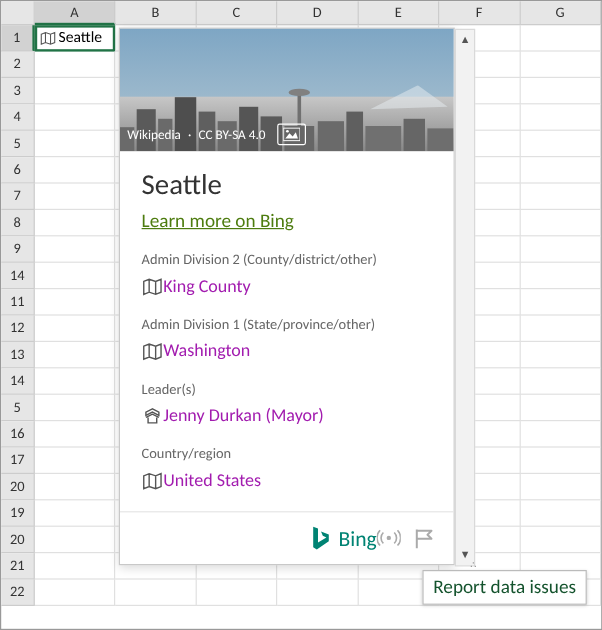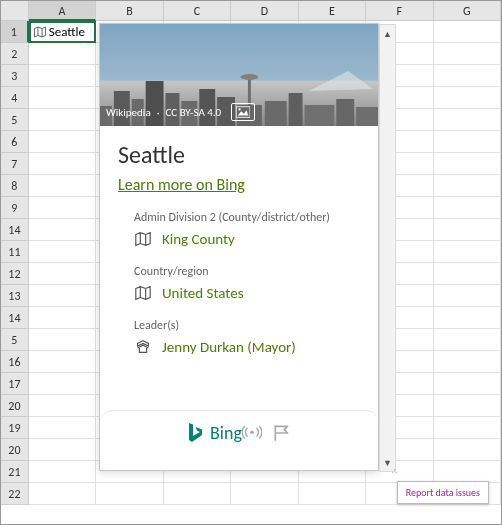--- a/index.html
+++ b/index.html
@@ -23,38 +23,38 @@
 .skyline { position:absolute; bottom:0; left:0; width:100%; height:55px; }
 .hero-bar { position:absolute; bottom:5px; left:6px; display:flex; align-items:center; gap:6px; color:#fff; font-size:11px; }
 .hero-link { color:#fff; }
 .hero-sep { color:#fff; }
 .hero-img-icon { width:24px; height:18px; border:1.5px solid #fff; border-radius:2px; display:flex; align-items:center; justify-content:center; margin-left:4px; }
 .hero-img-icon svg { width:14px; height:12px; }
 
 .card-body { padding: 14px 18px 0 18px; height: 300px; overflow:hidden; position:relative; }
 .card-title { font-size: 24px; color:#333; margin-bottom: 6px; font-weight: 400; }
 .learn-link { color: #4d7c0f; text-decoration: underline; font-size: 16px; }
-.field-block { margin-top: 16px; margin-left: 16px; }
+.field-block { margin-top: 16px; }
 .field-label { color:#666; font-size:12px; margin-bottom:6px; }
-.field-value { display:flex; align-items:center; gap:10px; color:#4d7c0f; font-size:15px; }
+.field-value { display:flex; align-items:center; color:#a21caf; font-size:15px; }
 .field-value .map-icon { width:18px; height:18px; }
 .field-value .leader-icon { width:18px; height:18px; }
 
-.card-footer { position:absolute; bottom:16px; left:0; width:100%; height:44px; border-top:1px solid #e5e5e5; display:flex; align-items:center; padding: 0 14px; justify-content:center;border-radius:12px; }
+.card-footer { position:absolute; bottom:0; left:0; width:100%; height:44px; border-top:1px solid #e5e5e5; display:flex; align-items:center; padding: 0 14px; justify-content:flex-end; }
 .bing { display:flex; align-items:center; gap:6px; color:#008373; font-size:18px; font-weight:300; }
 .bing-logo { width:18px; height:22px; }
 .footer-icons { display:flex; align-items:center; gap:10px; color:#999; }
 .broadcast-icon, .flag-icon { width:20px; height:20px; display:flex; align-items:center; justify-content:center; }
 
 .vscroll-track { position:absolute; right:-18px; top:0; width:17px; height:448px; background:#f2f2f2; border:1px solid #d9d9d9; }
 .vscroll-btn { width:100%; height:17px; background:#f2f2f2; display:flex; align-items:center; justify-content:center; color:#555; font-size:9px; }
 .vscroll-btn.down { position:absolute; bottom:0; }
 .resize-dots { position:absolute; right:-18px; bottom:-6px; font-size:8px; color:#888; letter-spacing:-1px; }
 
-.tooltip { position:absolute; right:12px; bottom:20px; background:#fff; border:1px solid #bbb; padding:4px 8px; font-size:10px; color:#a21caf; box-shadow: 0 1px 3px rgba(0,0,0,.2); }
+.tooltip { position:absolute; right:12px; bottom:20px; background:#fff; border:1px solid #bbb; padding:4px 8px; font-size:16px; color:#14532d; box-shadow: 0 1px 3px rgba(0,0,0,.2); }
 
 svg { display:block; }
 </style>
 </head>
 <body>
 
 <div class="grid">
   <div class="col-headers">
     <div class="row-corner"></div>
   <div class="col-header active">A</div>
@@ -339,39 +339,50 @@
           <div class="field-value">
             <span class="map-icon">
               <svg viewBox="0 0 20 20">
                 <path d="M2 5 L7 3 L13 5 L18 3 L18 15 L13 17 L7 15 L2 17 Z M7 3 L7 15 M13 5 L13 17" fill="none" stroke="#555" stroke-width="1.3"></path>
               </svg>
             </span>
             <span>King County</span>
           </div>
         </div>
         <div class="field-block">
-          <div class="field-label">Country/region</div>
+          <div class="field-label">Admin Division 1 (State/province/other)</div>
           <div class="field-value">
             <span class="map-icon">
               <svg viewBox="0 0 20 20">
                 <path d="M2 5 L7 3 L13 5 L18 3 L18 15 L13 17 L7 15 L2 17 Z M7 3 L7 15 M13 5 L13 17" fill="none" stroke="#555" stroke-width="1.3"></path>
               </svg>
             </span>
-            <span>United States</span>
+            <span>Washington</span>
           </div>
         </div>
         <div class="field-block">
           <div class="field-label">Leader(s)</div>
           <div class="field-value">
             <span class="leader-icon">
               <svg viewBox="0 0 20 20">
                 <path d="M10 3 L4 6 L4 9 L10 6 L16 9 L16 6 Z M4 11 L10 8 L16 11 M6 11 L6 16 L14 16 L14 11" fill="none" stroke="#555" stroke-width="1.3"></path>
               </svg>
             </span>
             <span>Jenny Durkan (Mayor)</span>
+          </div>
+        </div>
+        <div class="field-block">
+          <div class="field-label">Country/region</div>
+          <div class="field-value">
+            <span class="map-icon">
+              <svg viewBox="0 0 20 20">
+                <path d="M2 5 L7 3 L13 5 L18 3 L18 15 L13 17 L7 15 L2 17 Z M7 3 L7 15 M13 5 L13 17" fill="none" stroke="#555" stroke-width="1.3"></path>
+              </svg>
+            </span>
+            <span>United States</span>
           </div>
         </div>
       </div>
   </div>
   <div class="card-footer">
     <div class="bing">
       <svg class="bing-logo" viewBox="0 0 18 22">
           <path d="M3 1 L7 2.5 L7 14 L14 10 L11 8.5 L9.5 5 L16 7.5 L16 13 L6 20 L3 18 Z" fill="#008373"></path>
         </svg>
       <span>Bing</span>

